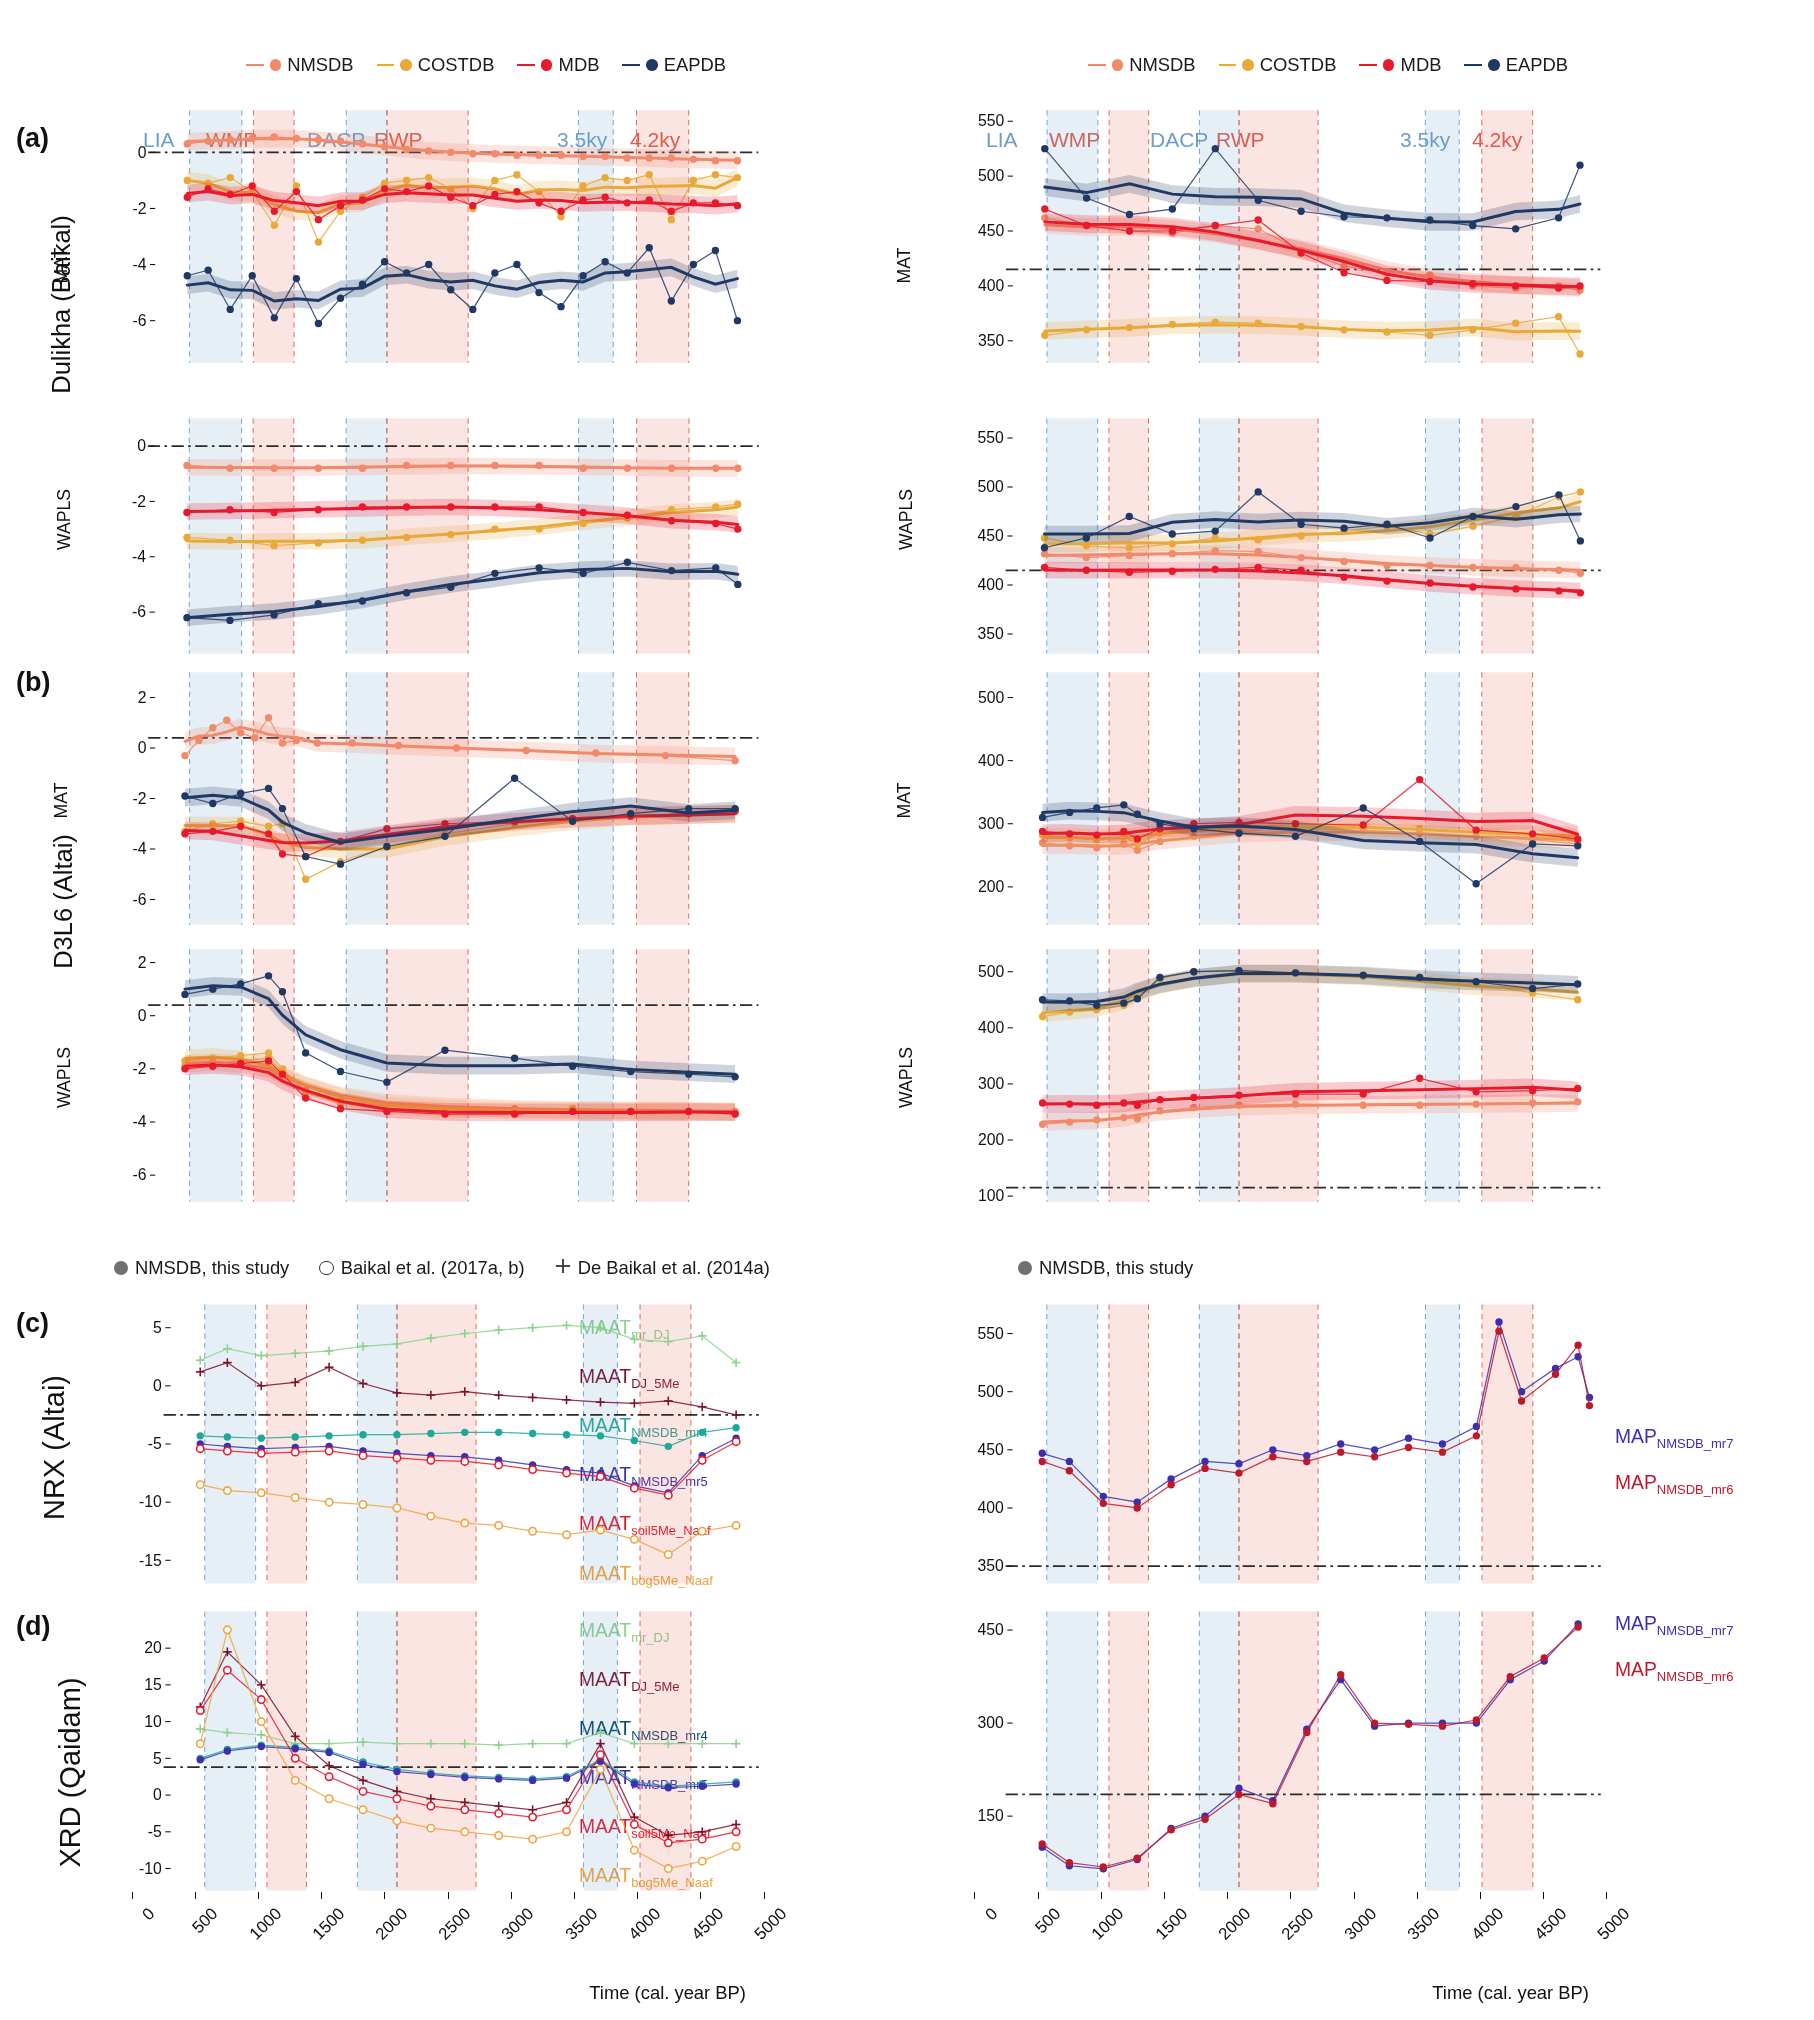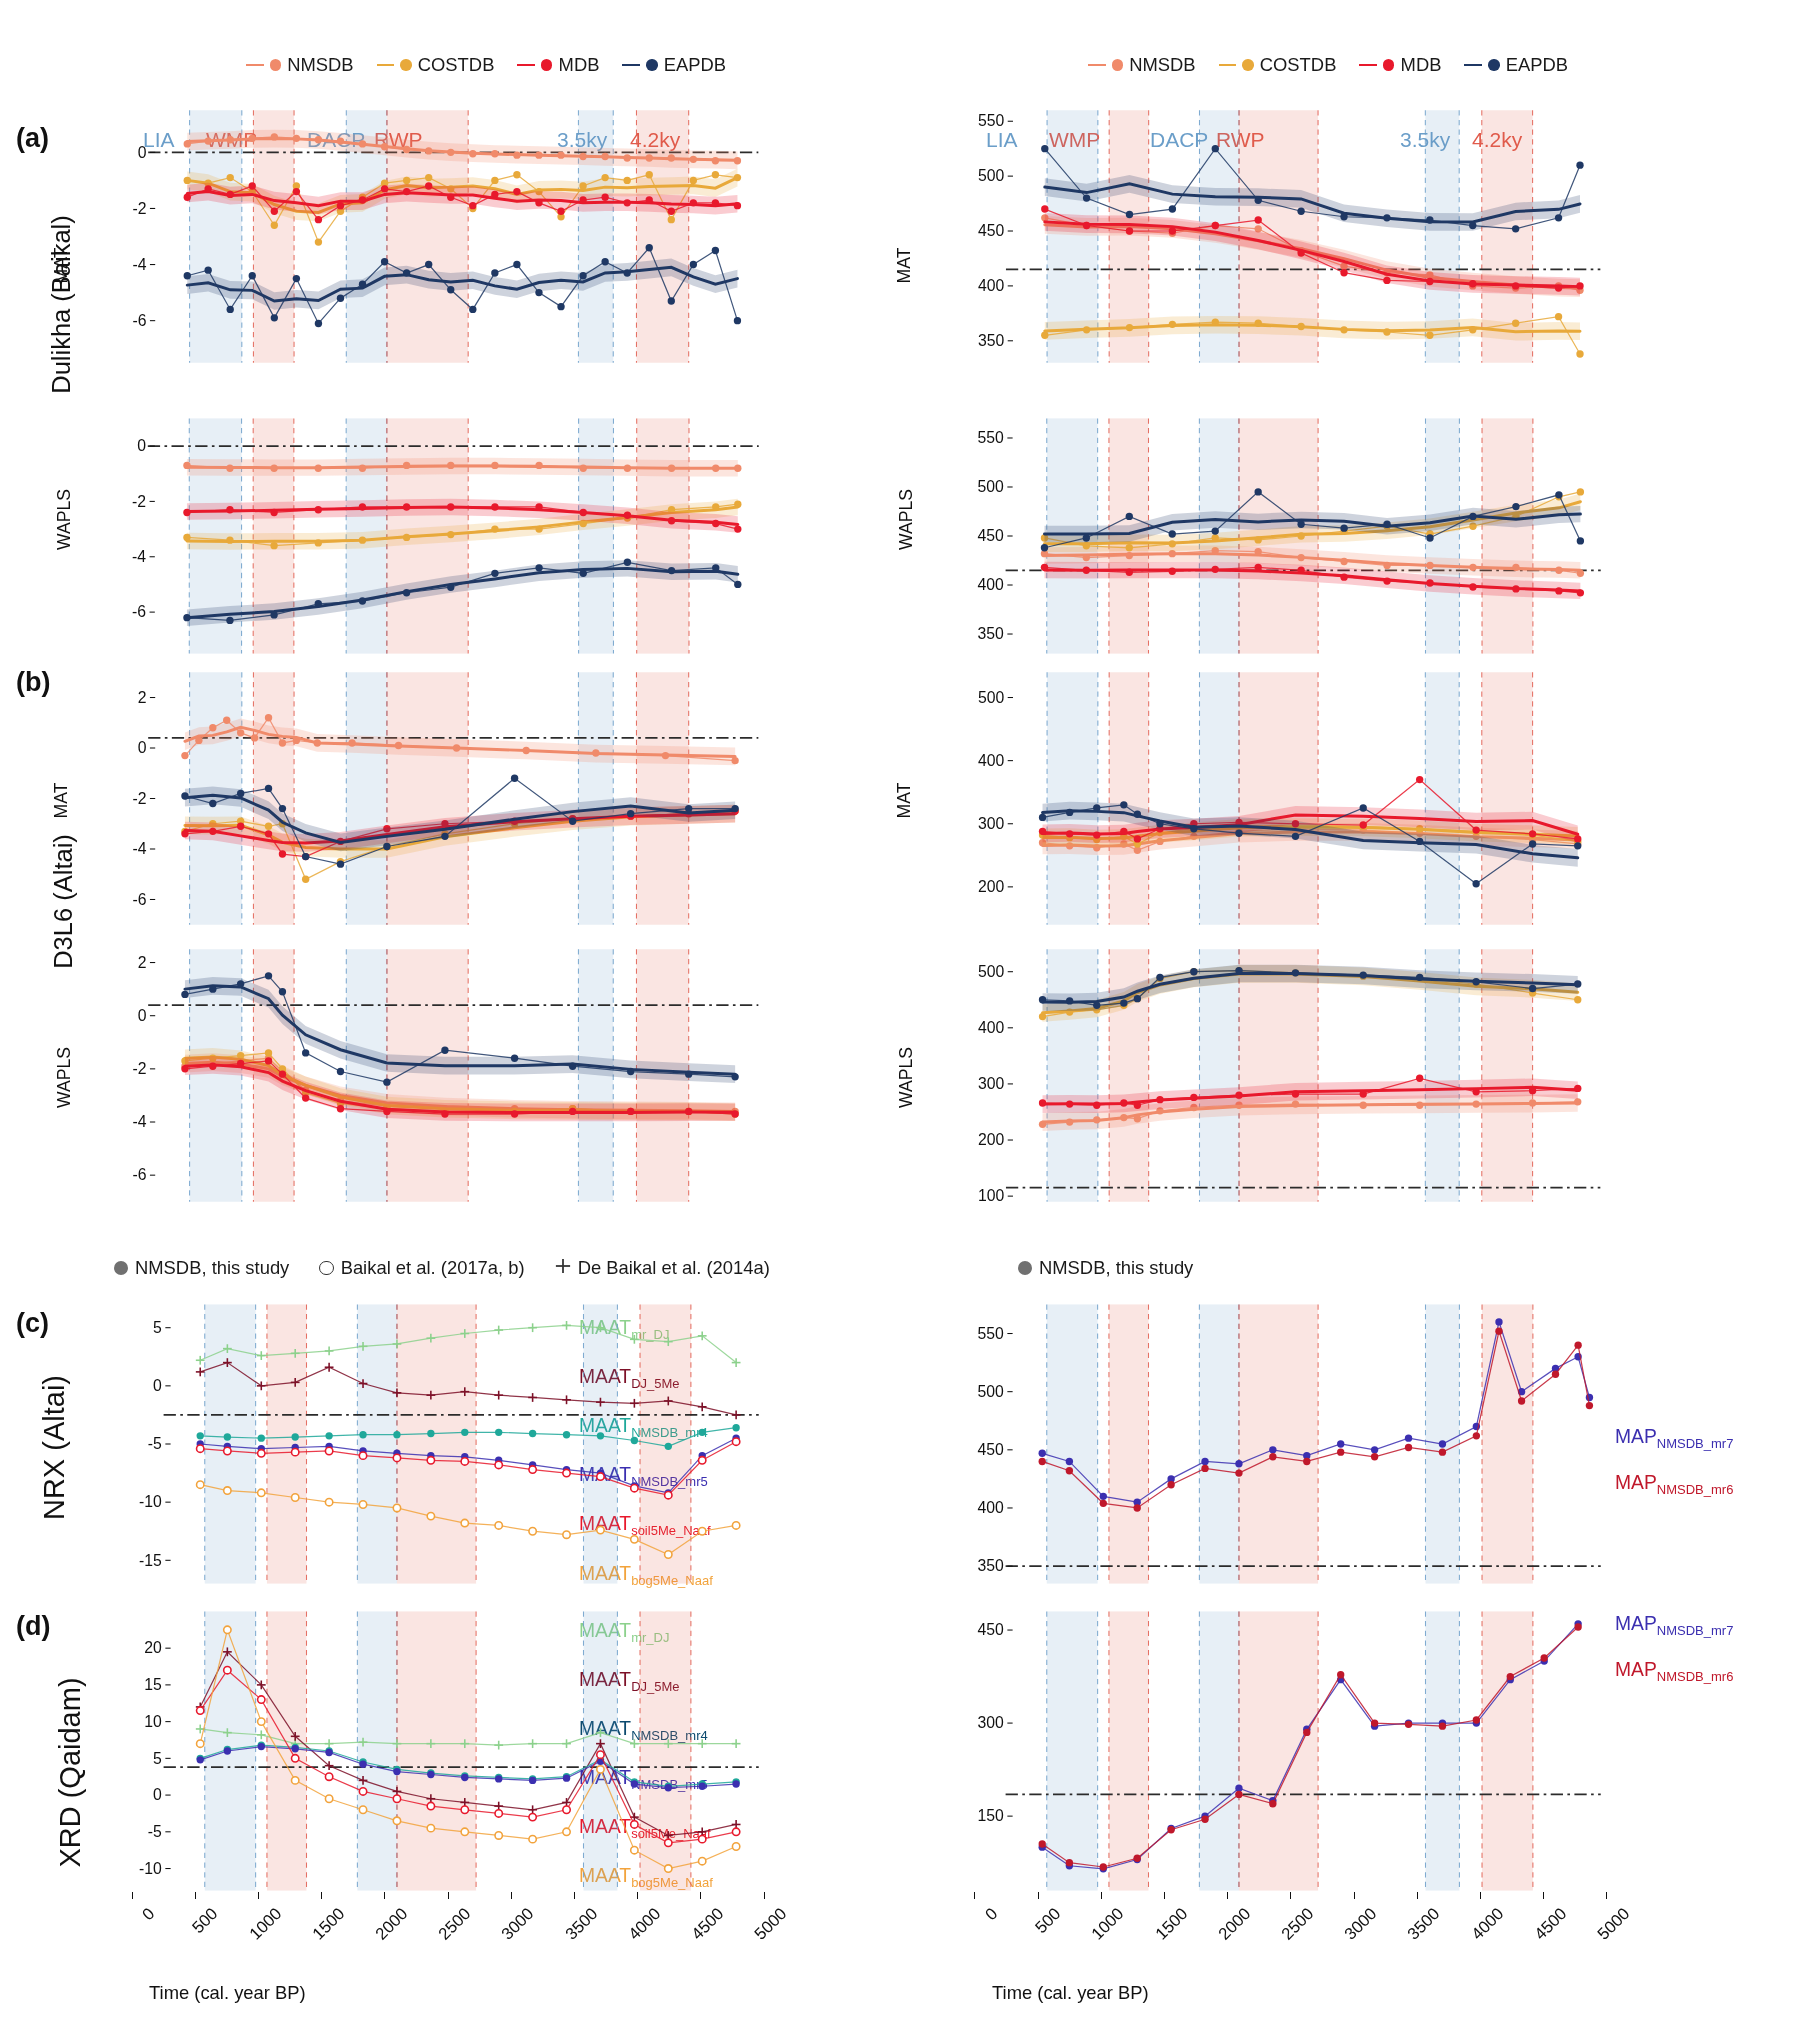--- a/index.html
+++ b/index.html
@@ -26,21 +26,21 @@
     position:absolute;font-size:27px;font-weight:700;color:#111;
   }
   .row-label{
     position:absolute;font-size:25.5px;color:#111;
     transform-origin:center center;white-space:nowrap;
   }
   .axis-label{
     position:absolute;font-size:17.6px;color:#111;white-space:nowrap;
   }
   .xaxis-title{
-    position:absolute;font-size:18.4px;color:#111;text-align:left;
+    position:absolute;font-size:18.4px;color:#111;text-align:right;
   }
   .evt{
     position:absolute;font-size:21px;font-weight:400;white-space:nowrap;margin-top:14px;
   }
 
   .plot{position:absolute;box-sizing:border-box;}
   .plot svg{display:block;}
 
   .ann{
     position:absolute;font-size:19.3px;white-space:nowrap;

